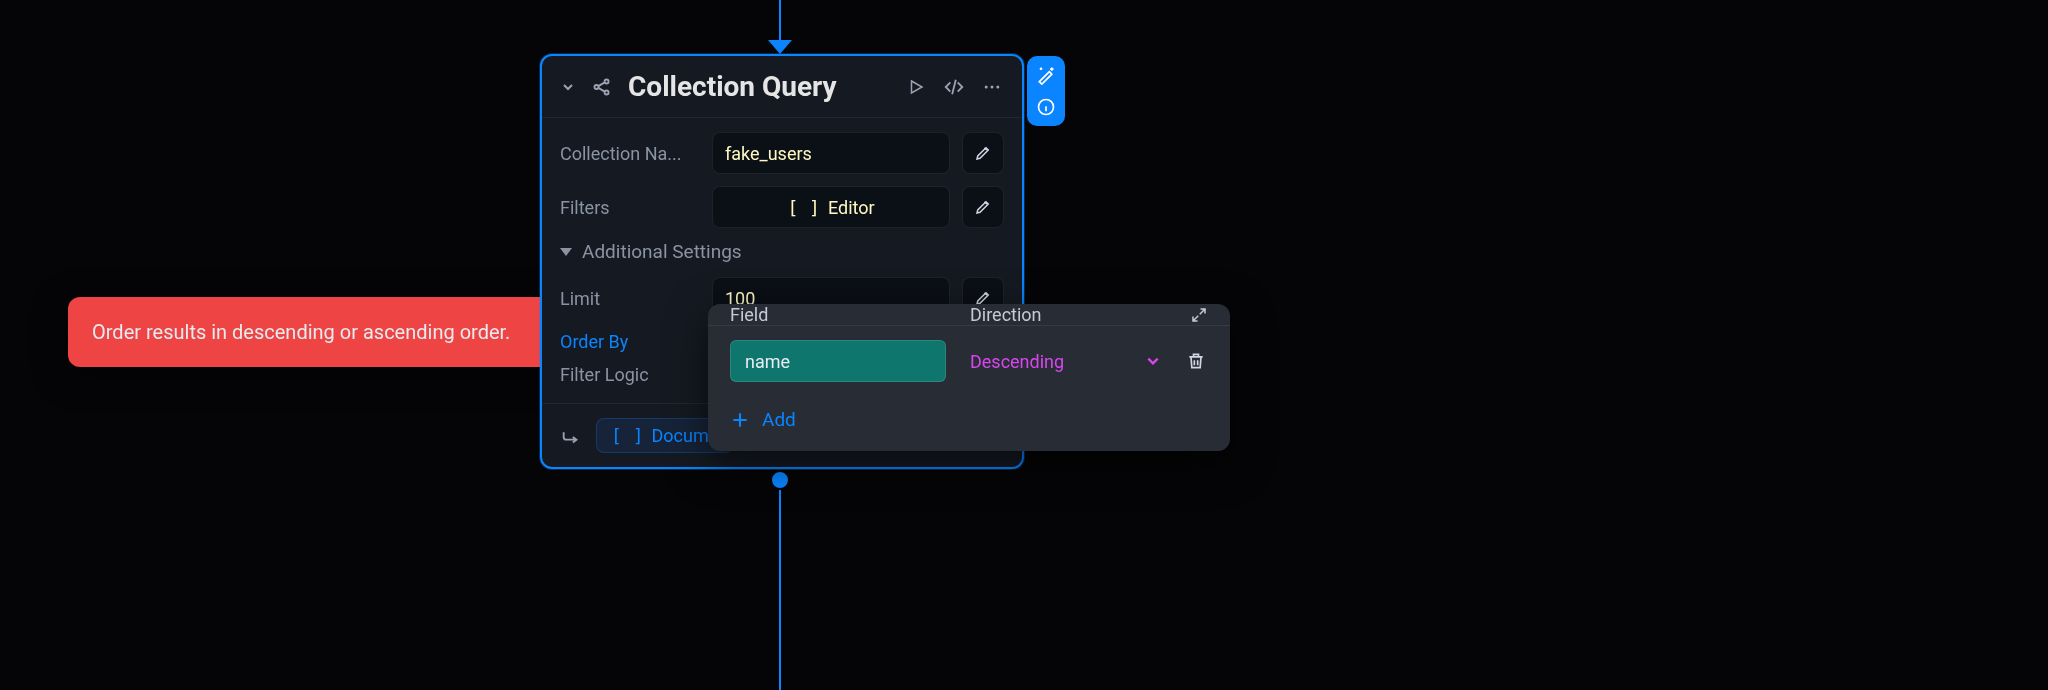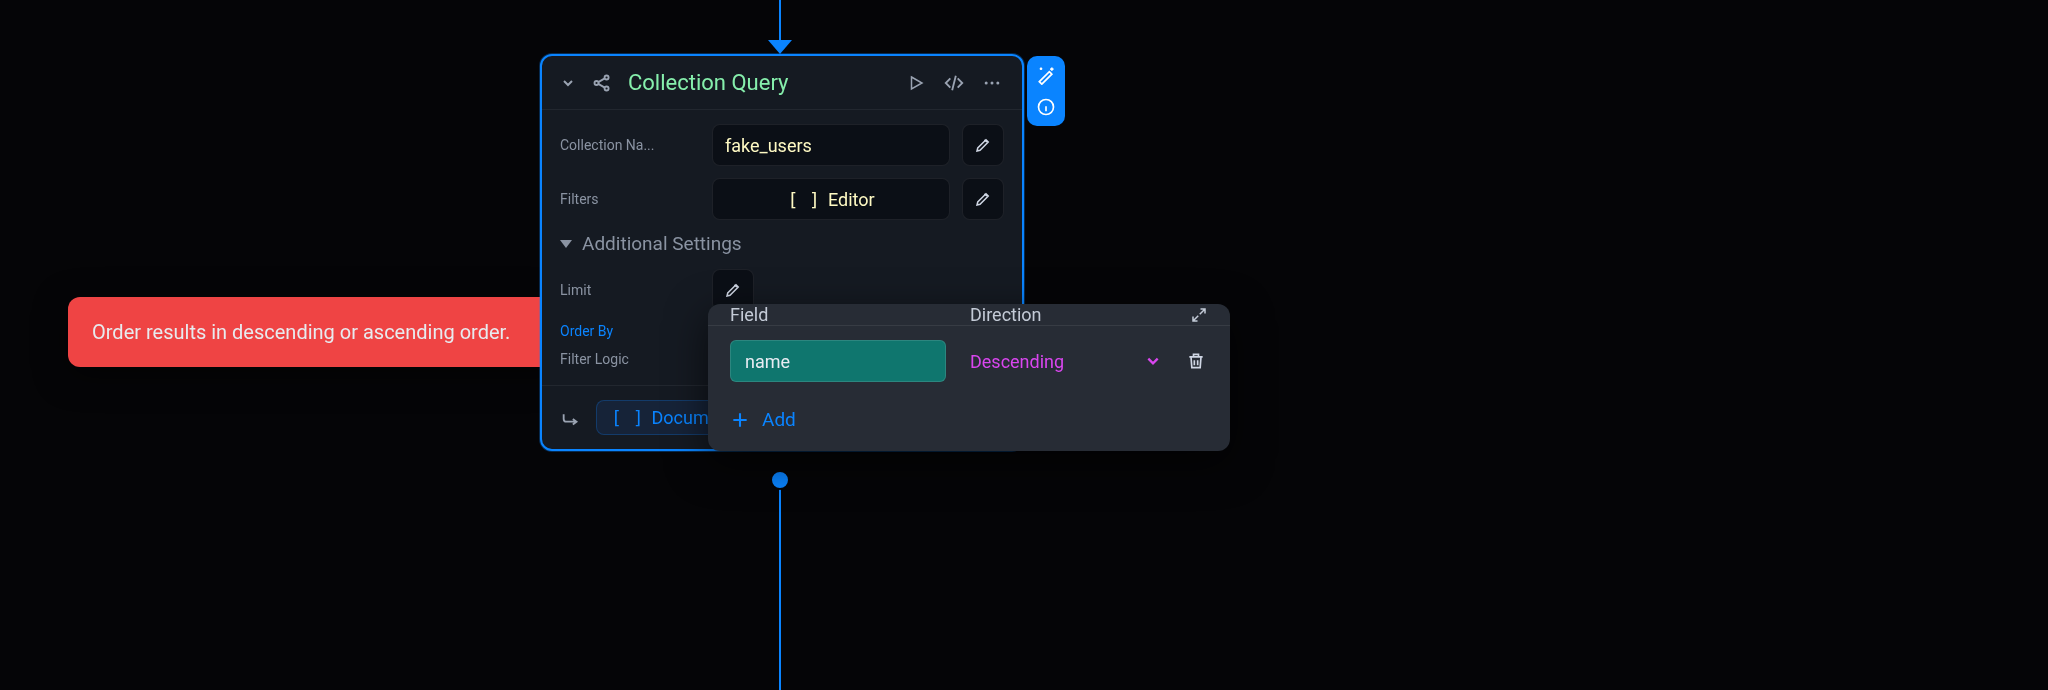--- a/index.html
+++ b/index.html
@@ -9,27 +9,27 @@
 
 .edge-top{position:absolute;left:779px;top:0;width:2px;height:52px;background:#0a84ff}
 .edge-top-arrow{position:absolute;left:768px;top:40px;width:0;height:0;border-left:12px solid transparent;border-right:12px solid transparent;border-top:14px solid #0a84ff}
 .edge-bottom{position:absolute;left:779px;top:480px;width:2px;height:210px;background:#0a84ff}
 .port-bottom{position:absolute;left:770px;top:470px;width:20px;height:20px;border-radius:50%;background:#0a84ff;border:2px solid #050507;box-sizing:border-box}
 
 
 .node{position:absolute;left:540px;top:54px;width:480px;border:2px solid #0a84ff;border-radius:12px;background:#151a22;box-shadow:0 0 0 1px rgba(10,132,255,.3)}
 .node-header{display:flex;align-items:center;gap:14px;padding:14px 18px;border-bottom:1px solid rgba(255,255,255,.06)}
 .node-header .caret{width:16px;height:16px;display:flex;align-items:center;justify-content:center;color:#9aa3b2;cursor:pointer}
-.node-header .title{flex:1;font-size:22px;font-weight:400;color:#86efac}
+.node-header .title{flex:1;font-size:28px;font-weight:700;color:#e5e5e5}
 .node-header .hicon{width:24px;height:24px;display:flex;align-items:center;justify-content:center;color:#9aa3b2;cursor:pointer}
 .share-icon{color:#0a84ff}
 
 .node-body{padding:14px 18px 6px}
 .row{display:flex;align-items:center;gap:12px;margin-bottom:12px}
-.row-label{width:140px;color:#8a93a2;font-size:14px;white-space:nowrap;overflow:hidden;text-overflow:ellipsis}
+.row-label{width:140px;color:#8a93a2;font-size:18px;white-space:nowrap;overflow:hidden;text-overflow:ellipsis}
 .row-label.active{color:#0a84ff}
 .field-box{flex:1;background:#0b0f16;border:1px solid rgba(255,255,255,.08);border-radius:8px;height:40px;display:flex;align-items:center;padding:0 12px;font-size:18px;color:#fef9c3}
 .field-box.center{justify-content:center;gap:8px}
 .icon-btn{width:40px;height:40px;border-radius:8px;background:#0b0f16;border:1px solid rgba(255,255,255,.08);display:flex;align-items:center;justify-content:center;color:#cfd6e4;cursor:pointer}
 .section-header{display:flex;align-items:center;gap:10px;margin:6px 0 14px;color:#8a93a2;font-size:19px}
 .section-header .tri{width:0;height:0;border-left:6px solid transparent;border-right:6px solid transparent;border-top:8px solid #8a93a2}
 
 
 .node-footer{border-top:1px solid rgba(255,255,255,.06);padding:14px 18px;display:flex;align-items:center;gap:14px}
 .chip{background:#162338;border:1px solid rgba(10,132,255,.25);border-radius:8px;padding:6px 14px;display:flex;align-items:center;gap:8px;color:#0a84ff;font-size:18px}
@@ -129,20 +129,23 @@
         </div>
       </div>
 
       <div class="section-header">
         <span class="tri"></span>
         <span>Additional Settings</span>
       </div>
 
       <div class="row">
         <div class="row-label">Limit</div>
+        <div class="field-box">
+            <span>100</span>
+          </div>
         <div class="icon-btn">
           <svg width="18" height="18" viewBox="0 0 24 24" fill="none" stroke="currentColor" stroke-width="2">
               <path d="M4 20l4-1 11-11-3-3L5 16l-1 4zM14 5l3 3"></path>
             </svg>
         </div>
       </div>
 
       <div class="row">
         <div class="row-label active">Order By</div>
       </div>

